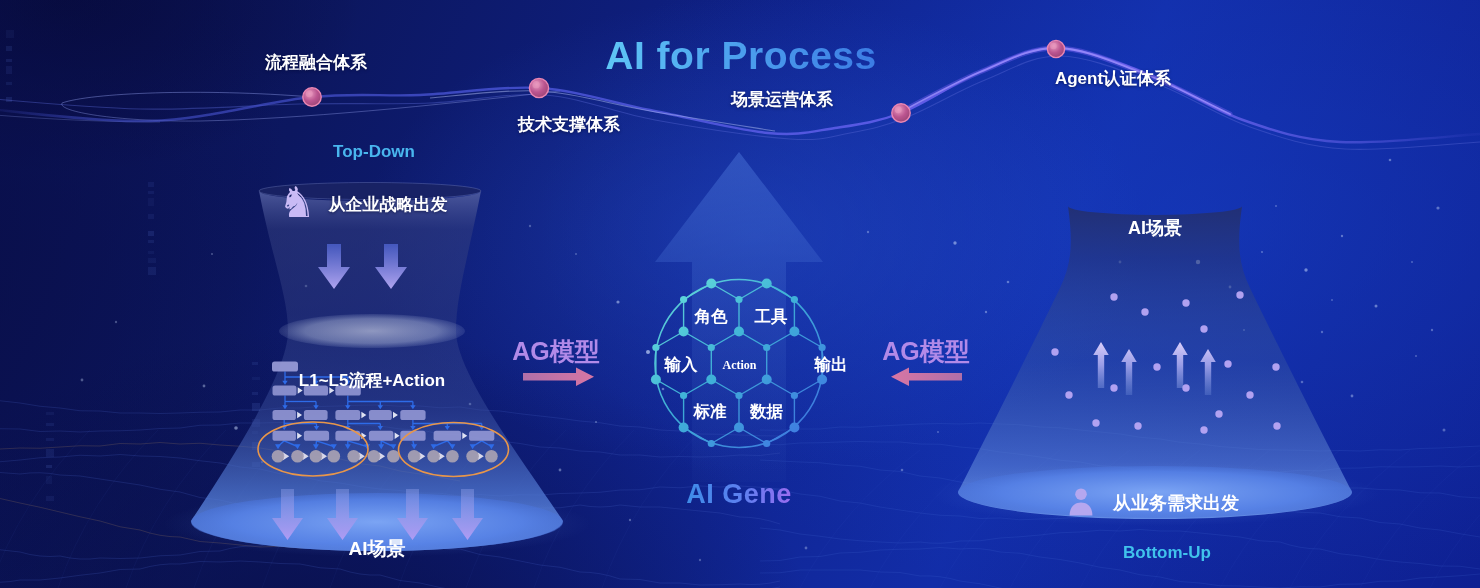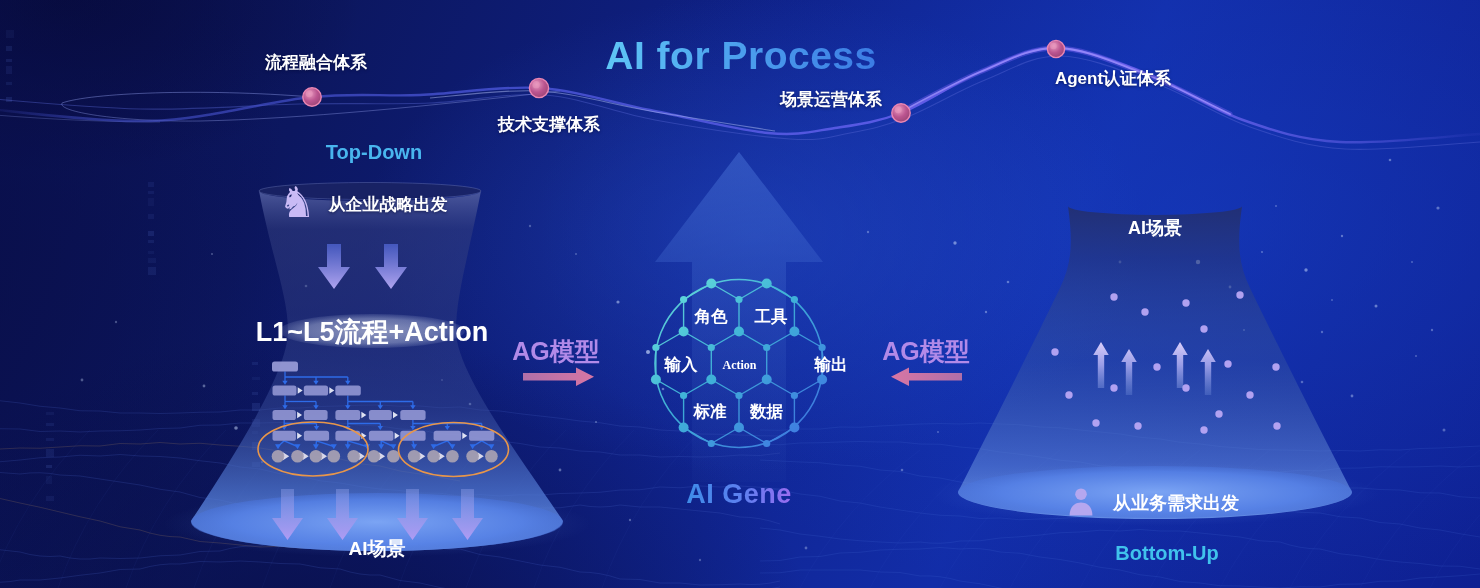--- a/index.html
+++ b/index.html
@@ -12,23 +12,23 @@
       radial-gradient(500px 600px at -5% 45%, rgba(9,14,72,0.8) 0%, rgba(9,14,72,0) 75%),
       radial-gradient(420px 240px at 4% 0%, rgba(7,10,58,0.85) 0%, rgba(7,10,58,0) 72%),
       linear-gradient(112deg,#0a1152 0%,#0c1760 20%,#0f2188 46%,#122da8 68%,#10259a 85%,#0e2092 100%);
   }
   svg.scene{position:absolute;left:0;top:0}
   .txt{position:absolute;transform:translate(-50%,-50%);white-space:nowrap;color:#fff;font-weight:bold;}
   .title{font-size:39px;letter-spacing:0.5px;
     background:linear-gradient(90deg,#5fc6f6 0%,#4da2ee 45%,#3c7ce4 100%);
     -webkit-background-clip:text;background-clip:text;color:transparent;}
   .ms{font-size:17px;text-shadow:0 1px 3px rgba(5,10,50,.6);}
-  .heading{font-size:20px;color:#49b6ee;}
+  .heading{font-size:17px;color:#49b6ee;}
   .heading.cy{color:#40c2ec;}
-  .pill{font-size:27px;}
+  .pill{font-size:17px;margin-top:48px;}
   .scene{font-size:19px;}
   .scene2{font-size:18px;}
   .agm{font-size:25px;color:#b28ae8;}
   .gene{font-size:16.5px;text-align:right;}
   .geneb{font-size:12px;font-family:Liberation Serif, serif;}
   .aigene{font-size:27px;letter-spacing:0.5px;
     background:linear-gradient(90deg,#3e8ce8 0%,#5f7ff0 55%,#9b6cf0 100%);
     -webkit-background-clip:text;background-clip:text;color:transparent;text-decoration:underline;}
 </style>
 </head>
@@ -464,22 +464,22 @@
           <path d="M1204.8 395L1211.2 395L1211.2 362L1215.75 362L1208 349L1200.25 362L1204.8 362Z" fill="url(#gArrUp)"></path>
         </g>
   <g fill="#b5a7ef">
           <circle cx="1081" cy="494.2" r="5.8"></circle>
           <path d="M1069.6 515.5 C1069.6 507.6 1074.2 502.6 1081 502.6 C1087.8 502.6 1092.4 507.6 1092.4 515.5 Z"></path>
         </g>
 </g>
 </svg>
 <div class="txt title" style="left:741px;top:56px">AI for Process</div>
     <div class="txt ms" style="left:316px;top:62px">流程融合体系</div>
-    <div class="txt ms" style="left:549px;top:124px">技术支撑体系</div>
-    <div class="txt ms" style="left:831px;top:99px">场景运营体系</div>
+    <div class="txt ms" style="left:569px;top:124px">技术支撑体系</div>
+    <div class="txt ms" style="left:782px;top:99px">场景运营体系</div>
     <div class="txt ms" style="left:1113px;top:78px">Agent认证体系</div>
     <div class="txt heading" style="left:374px;top:152px">Top-Down</div>
     <div class="txt ms" style="left:388px;top:204px">从企业战略出发</div>
     <div class="txt pill" style="left:372px;top:332px">L1~L5流程+Action</div>
     <div class="txt scene" style="left:377px;top:549px">AI场景</div>
     <div class="txt agm" style="left:556px;top:351px">AG模型</div>
     <div class="txt agm" style="left:926px;top:351px">AG模型</div>
     <div class="txt gene" style="left:711px;top:317px">角色</div>
     <div class="txt gene" style="left:771px;top:317px">工具</div>
     <div class="txt gene" style="left:681px;top:364.5px">输入</div>

